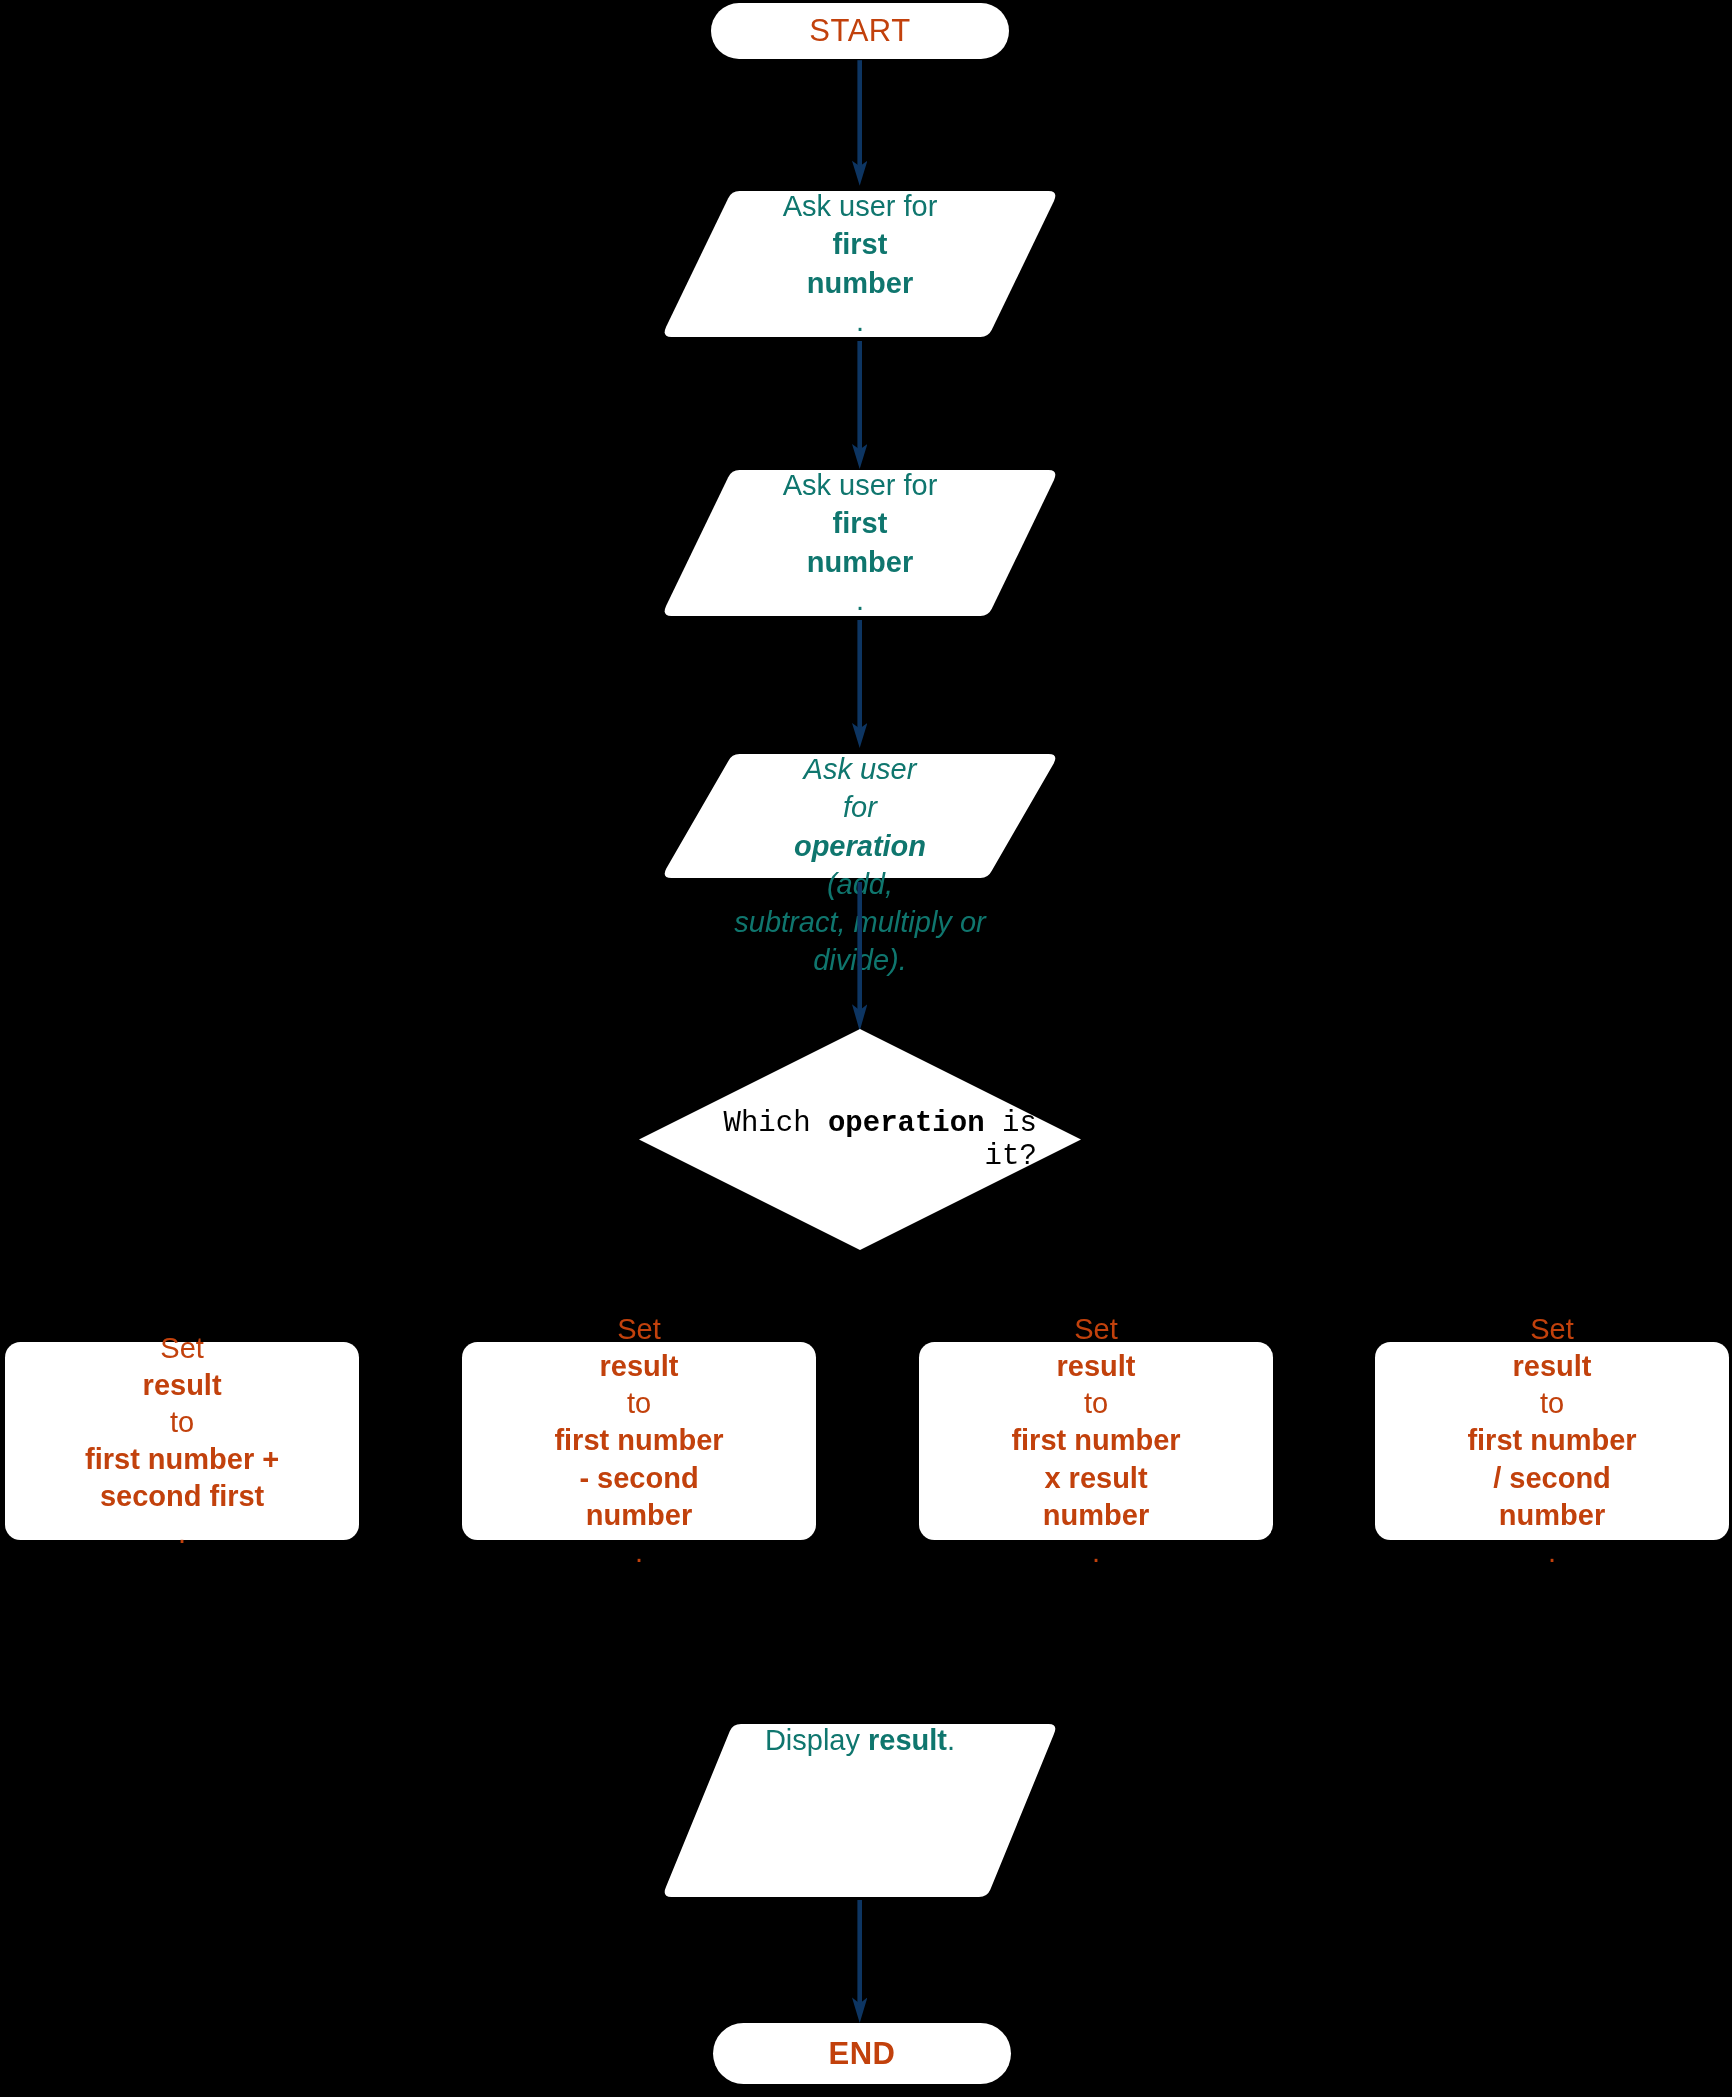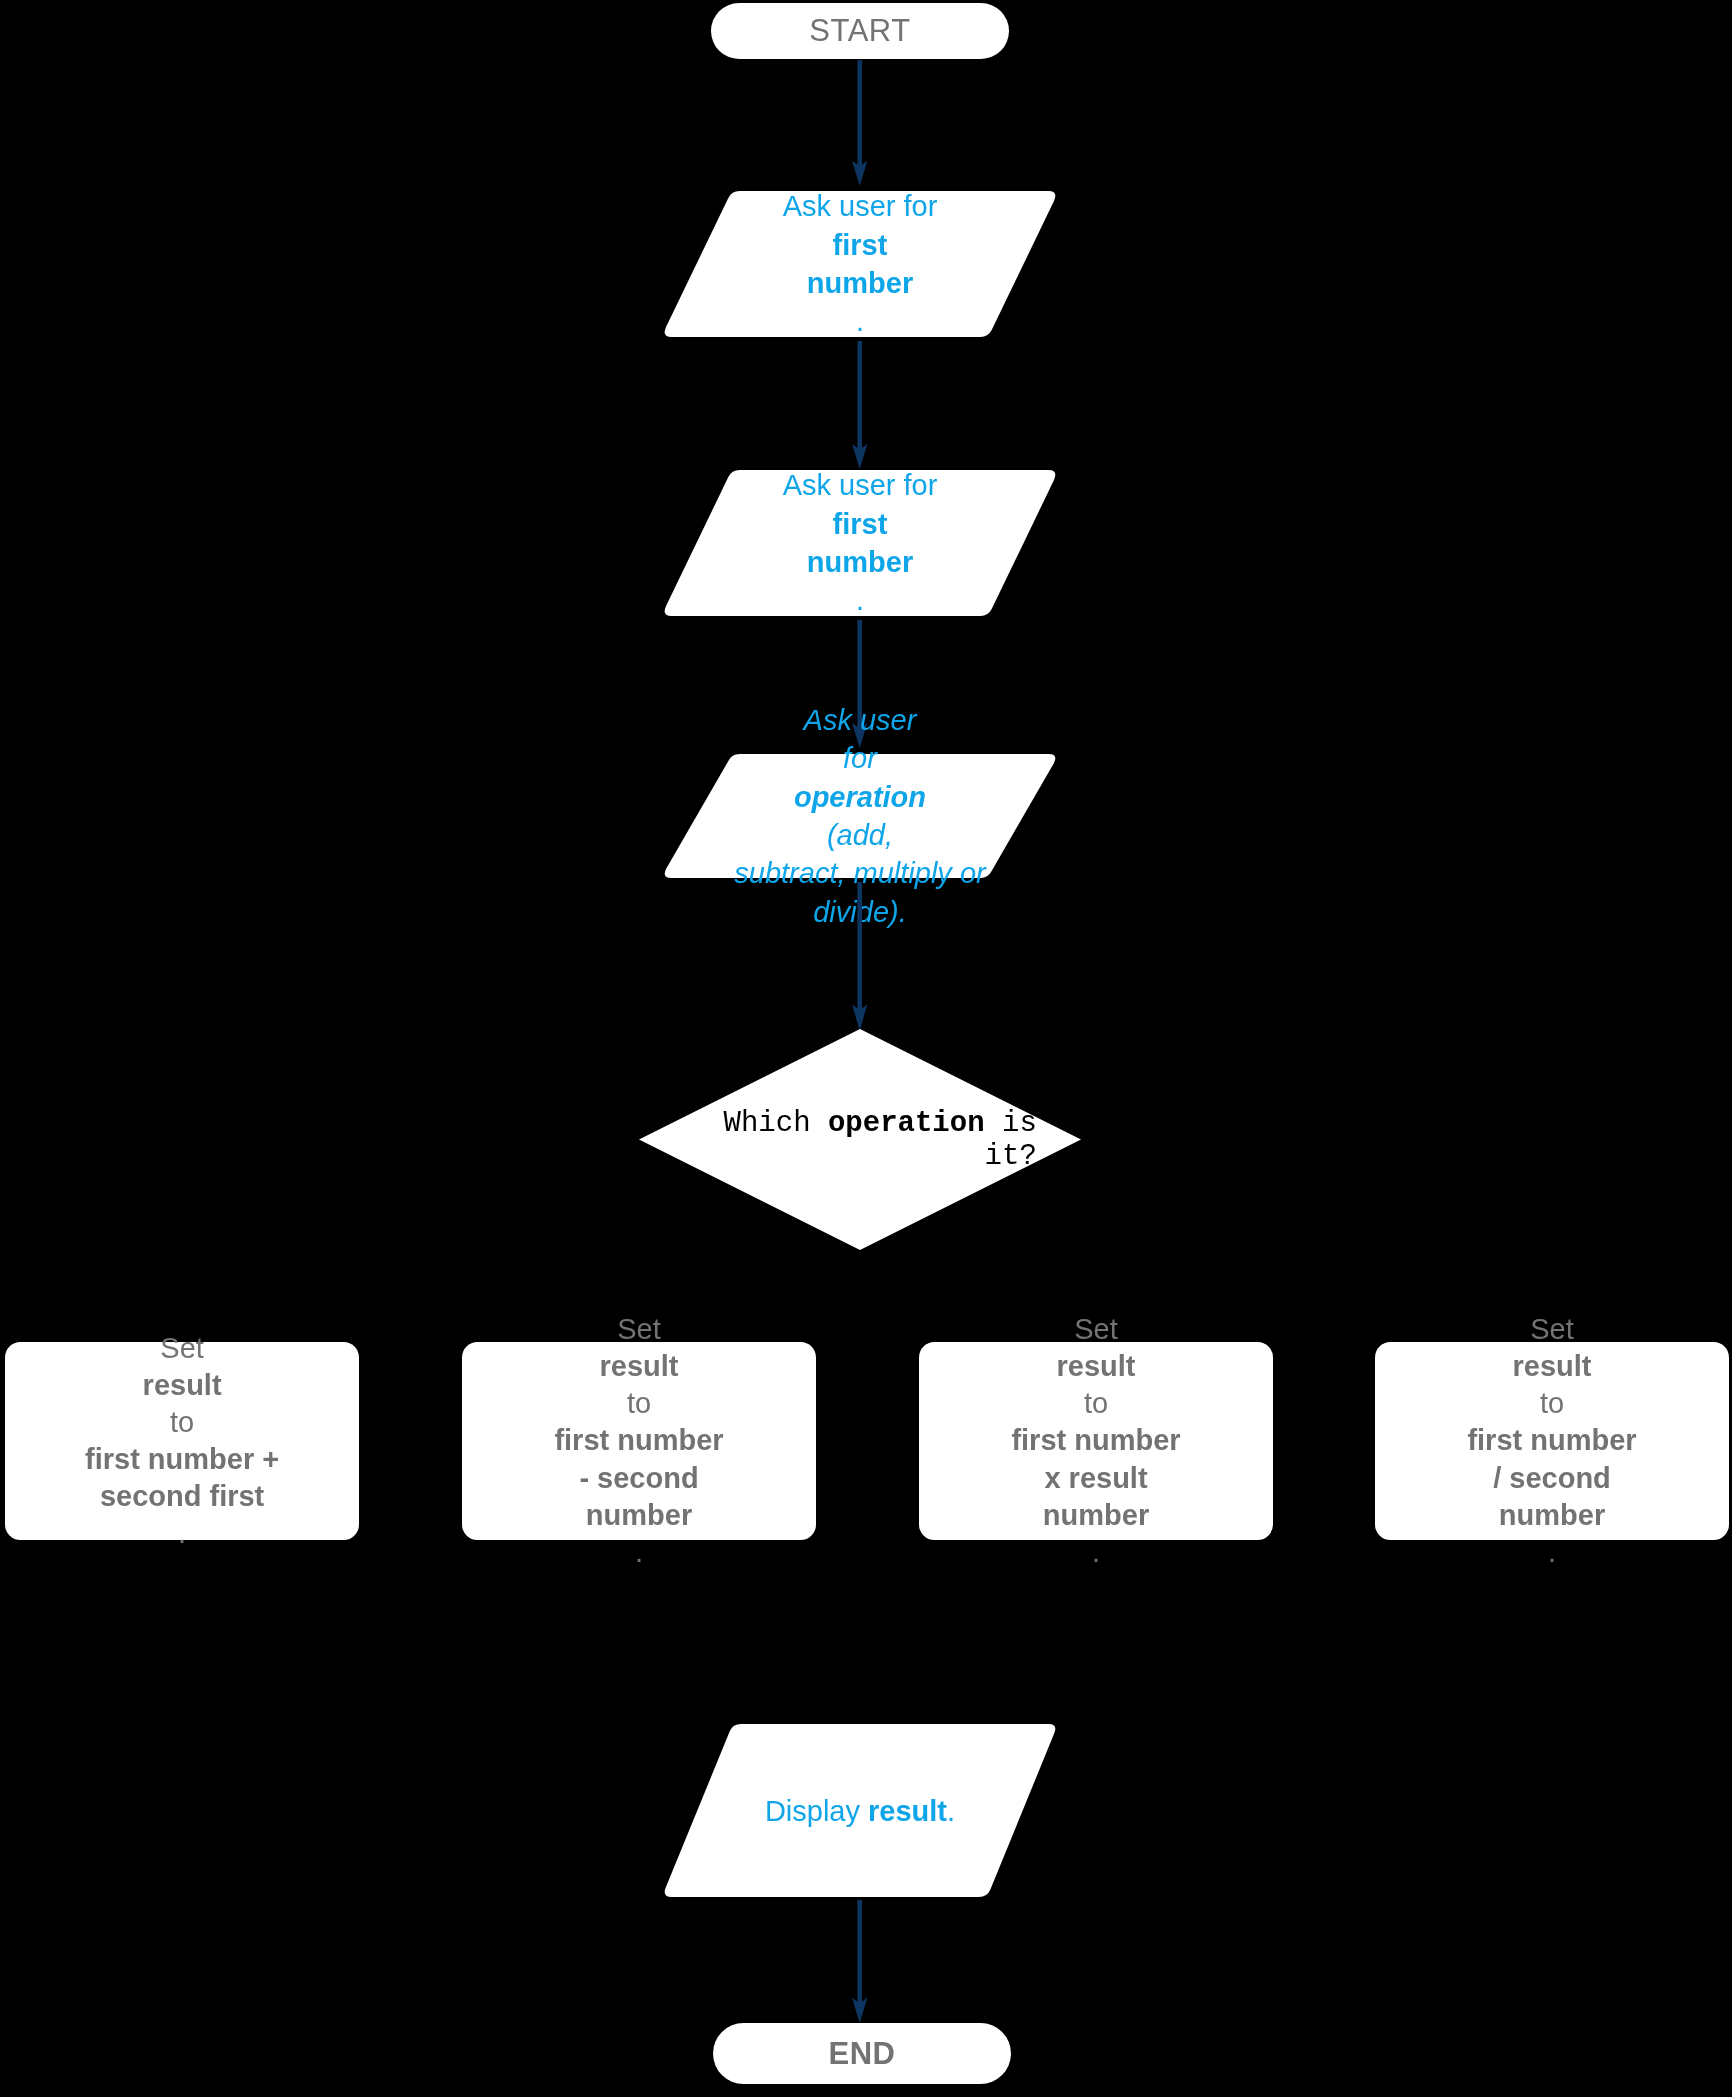--- a/index.html
+++ b/index.html
@@ -15,21 +15,21 @@
     font-family: "Liberation Sans", sans-serif;
     overflow: hidden;
   }
   .node {
     position: absolute;
     box-sizing: border-box;
     display: flex;
     align-items: center;
     justify-content: center;
     text-align: center;
-    color: #737373;
+    color: #c2410c;
     background: #ffffff;
   }
   .terminator {
     border-radius: 5134px;
     font-size: 31px;
     letter-spacing: 0.5px;
   }
   .process {
     border-radius: 15.4px;
     font-size: 29px;
@@ -46,24 +46,23 @@
     width: 100%;
     height: 100%;
   }
   .io-text {
     position: absolute;
     left: 0;
     top: 0;
     width: 100%;
     height: 100%;
     display: flex;
-    align-items: center;
     justify-content: center;
     text-align: center;
-    color: #0ea5e9;
+    color: #0f766e;
     font-size: 29px;
     line-height: 1.32;
     box-sizing: border-box;
     padding: 0 16%;
   }
   .decision {
     position: absolute;
   }
   .decision svg {
     position: absolute;

